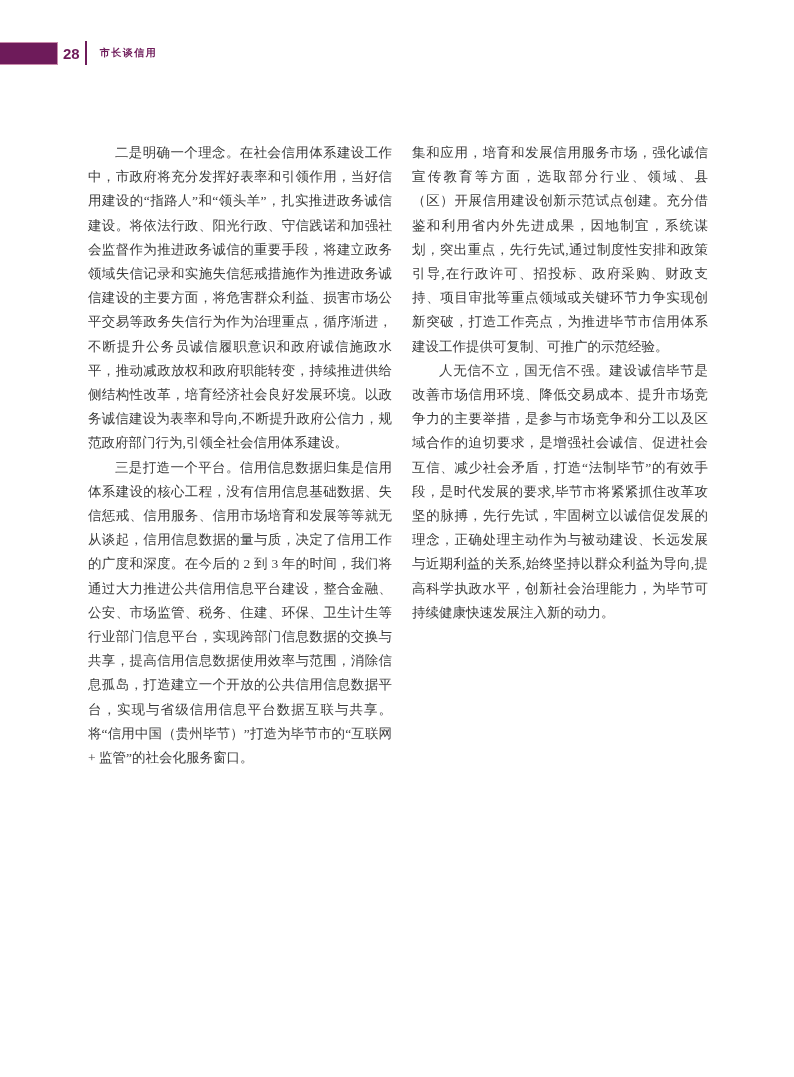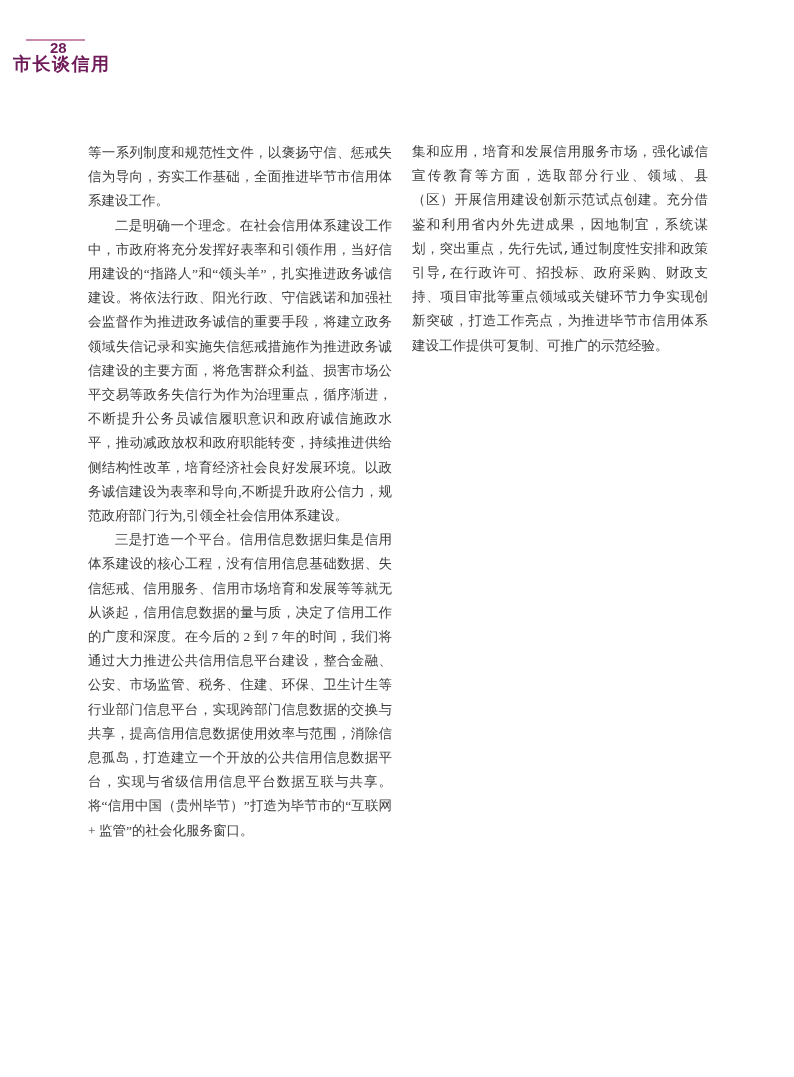--- a/index.html
+++ b/index.html
@@ -18,21 +18,20 @@
     background: #ffffff;
   }
   
   .header {
     position: absolute;
     top: 40px;
     left: 0;
     height: 26px;
     display: flex;
     align-items: center;
-    flex-direction: column;
   }
   .header-accent-block {
     width: 57px;
     height: 21px;
     background: #6e1b5a;
     box-shadow: 0 0 0 1px #c98aab;
   }
   .page-number {
     color: #6e1b5a;
     font-family: "Liberation Sans", "DejaVu Sans", sans-serif;
@@ -44,37 +43,37 @@
   .header-divider {
     width: 2px;
     height: 24px;
     background: #6e1b5a;
     margin-left: 5px;
   }
   .section-title {
     color: #6e1b5a;
     font-family: "Liberation Sans", "DejaVu Sans", sans-serif;
     font-weight: bold;
-    font-size: 18px;
+    font-size: 10px;
     letter-spacing: 1.5px;
     margin-left: 13px;
     line-height: 1;
   }
   
   .article {
     position: absolute;
     left: 88px;
     top: 141px;
     width: 620px;
     display: flex;
     gap: 20px;
   }
   .text-column { }
   .col-left  { width: 304px; }
-  .col-right { width: 296px; font-family: Liberation Mono, monospace; }
+  .col-right { width: 296px; }
   .text-column p {
     margin: 0;
     padding: 0;
     font-size: 13.5px;
     line-height: 24.2px;
     color: #3b3b3b;
     text-align: justify;
     text-justify: inter-ideograph;
     word-break: break-all;
   }
@@ -87,22 +86,22 @@
 
   <div class="header">
     <div class="header-accent-block"></div>
     <div class="page-number">28</div>
     <div class="header-divider"></div>
     <div class="section-title">市长谈信用</div>
   </div>
 
   <div class="article">
     <div class="text-column col-left">
-      <p>等一系列制度和规范性文件，以褒扬守信、惩戒失信为导向，夯实工作基础，全面推进毕节市信用体系建设工作。</p>
       <p class="indent">二是明确一个理念。在社会信用体系建设工作中，市政府将充分发挥好表率和引领作用，当好信用建设的“指路人”和“领头羊”，扎实推进政务诚信建设。将依法行政、阳光行政、守信践诺和加强社会监督作为推进政务诚信的重要手段，将建立政务领域失信记录和实施失信惩戒措施作为推进政务诚信建设的主要方面，将危害群众利益、损害市场公平交易等政务失信行为作为治理重点，循序渐进，不断提升公务员诚信履职意识和政府诚信施政水平，推动减政放权和政府职能转变，持续推进供给侧结构性改革，培育经济社会良好发展环境。以政务诚信建设为表率和导向,不断提升政府公信力，规范政府部门行为,引领全社会信用体系建设。</p>
-      <p class="indent">三是打造一个平台。信用信息数据归集是信用体系建设的核心工程，没有信用信息基础数据、失信惩戒、信用服务、信用市场培育和发展等等就无从谈起，信用信息数据的量与质，决定了信用工作的广度和深度。在今后的 2 到 7 年的时间，我们将通过大力推进公共信用信息平台建设，整合金融、公安、市场监管、税务、住建、环保、卫生计生等行业部门信息平台，实现跨部门信息数据的交换与共享，提高信用信息数据使用效率与范围，消除信息孤岛，打造建立一个开放的公共信用信息数据平台，实现与省级信用信息平台数据互联与共享。将“信用中国（贵州毕节）”打造为毕节市的“互联网 + 监管”的社会化服务窗口。</p>
+      <p class="indent">三是打造一个平台。信用信息数据归集是信用体系建设的核心工程，没有信用信息基础数据、失信惩戒、信用服务、信用市场培育和发展等等就无从谈起，信用信息数据的量与质，决定了信用工作的广度和深度。在今后的 2 到 3 年的时间，我们将通过大力推进公共信用信息平台建设，整合金融、公安、市场监管、税务、住建、环保、卫生计生等行业部门信息平台，实现跨部门信息数据的交换与共享，提高信用信息数据使用效率与范围，消除信息孤岛，打造建立一个开放的公共信用信息数据平台，实现与省级信用信息平台数据互联与共享。将“信用中国（贵州毕节）”打造为毕节市的“互联网 + 监管”的社会化服务窗口。</p>
     </div>
     <div class="text-column col-right">
       <p>集和应用，培育和发展信用服务市场，强化诚信宣传教育等方面，选取部分行业、领域、县（区）开展信用建设创新示范试点创建。充分借鉴和利用省内外先进成果，因地制宜，系统谋划，突出重点，先行先试,通过制度性安排和政策引导,在行政许可、招投标、政府采购、财政支持、项目审批等重点领域或关键环节力争实现创新突破，打造工作亮点，为推进毕节市信用体系建设工作提供可复制、可推广的示范经验。</p>
+      <p class="indent">人无信不立，国无信不强。建设诚信毕节是改善市场信用环境、降低交易成本、提升市场竞争力的主要举措，是参与市场竞争和分工以及区域合作的迫切要求，是增强社会诚信、促进社会互信、减少社会矛盾，打造“法制毕节”的有效手段，是时代发展的要求,毕节市将紧紧抓住改革攻坚的脉搏，先行先试，牢固树立以诚信促发展的理念，正确处理主动作为与被动建设、长远发展与近期利益的关系,始终坚持以群众利益为导向,提高科学执政水平，创新社会治理能力，为毕节可持续健康快速发展注入新的动力。</p>
     </div>
   </div>
 
 </div>
 
 </body></html>

